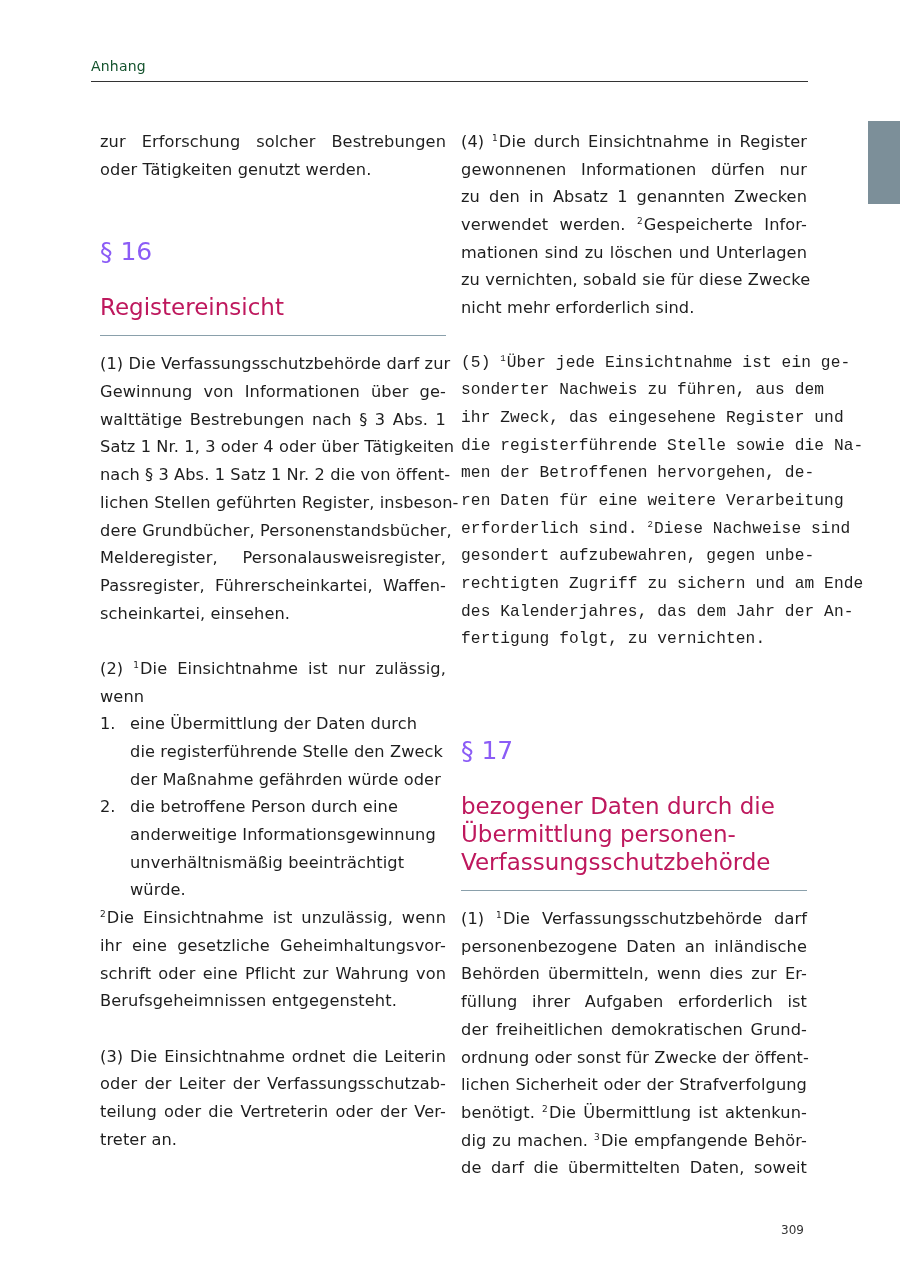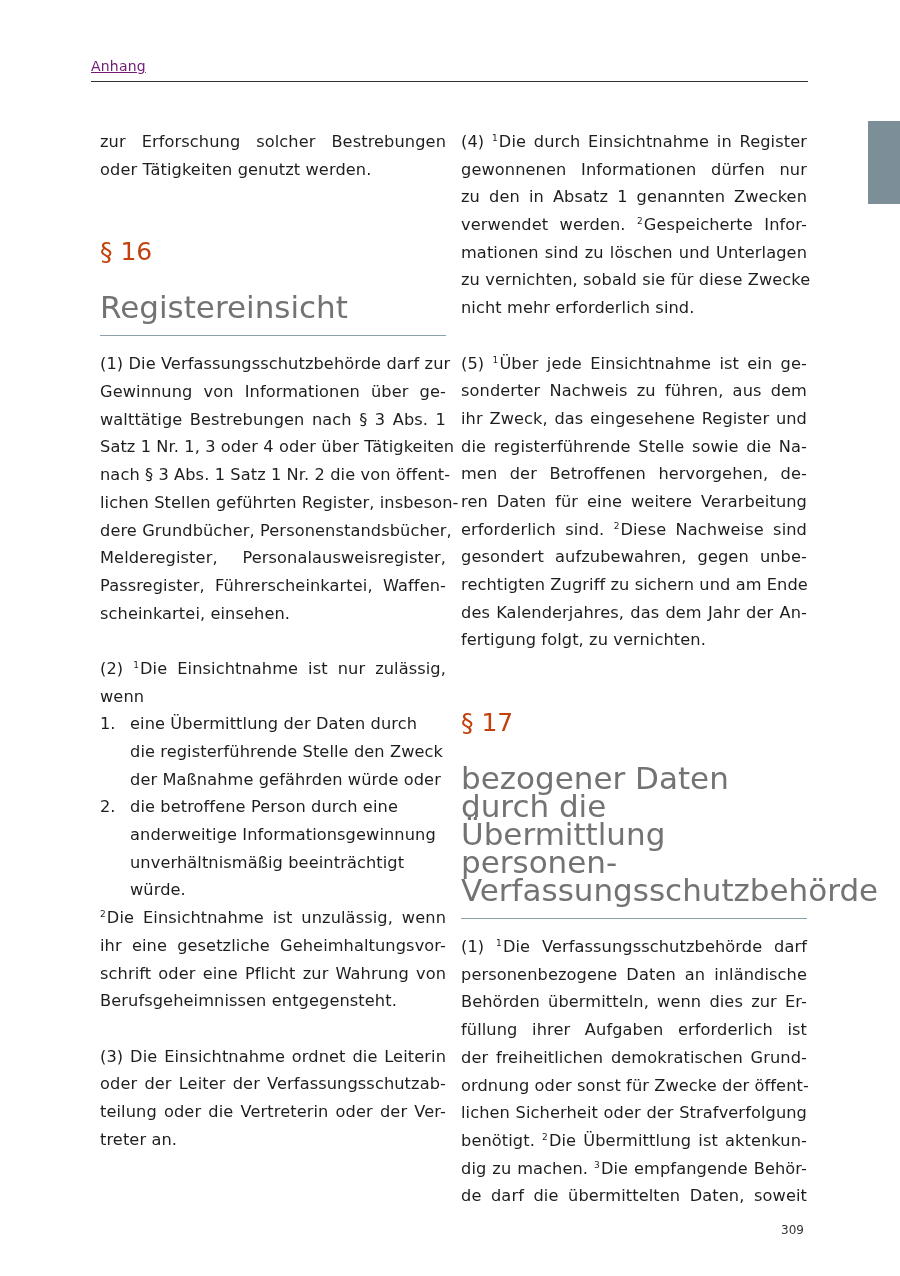--- a/index.html
+++ b/index.html
@@ -1,30 +1,30 @@
 <!DOCTYPE html>
 <html><head>
 <meta charset="utf-8">
 <style>
   html, body { margin: 0; padding: 0; background: #ffffff; }
   body { width: 900px; height: 1276px; position: relative; overflow: hidden;
          font-family: "DejaVu Sans", "Liberation Sans", sans-serif; color: #1e1e1e; }
-  .header-label { position: absolute; left: 91px; top: 58px; font-size: 14px; color: #701a75; letter-spacing: 0.2px; text-decoration: underline; }
+  .header-label { position: absolute; left: 91px; top: 58px; font-size: 14px; color: #14532d; letter-spacing: 0.2px; }
   .header-rule { position: absolute; left: 91px; top: 81px; width: 717px; height: 1px; background: #333; }
   .thumb-tab { position: absolute; left: 868px; top: 121px; width: 32px; height: 83px; background: #7c8f99; }
   .col { position: absolute; width: 346px; }
   .col-left { left: 100px; top: 128px; }
   .col-right { left: 461px; top: 128px; }
   .line { font-size: 16.2px; line-height: 27.7px; height: 27.7px; white-space: nowrap; text-align: justify; text-align-last: justify; letter-spacing: 0.1px; }
   .line.last { text-align-last: left; }
   .para { margin-bottom: 27.7px; }
   .para.noGap { margin-bottom: 0; }
   sup { font-size: 9px; vertical-align: 6px; line-height: 0; margin-right: 1px; }
-  .section-num { font-size: 25px; line-height: 30px; color: #c2410c; }
-  .section-title { font-size: 31px; line-height: 28px; color: #737373; }
+  .section-num { font-size: 25px; line-height: 30px; color: #8b5cf6; }
+  .section-title { font-size: 23px; line-height: 28px; color: #be185d; }
   .title-rule { height: 1px; background: #8aa0ab; }
   .list-item { display: flex; }
   .list-num { width: 30px; flex: none; font-size: 16.2px; line-height: 27.7px; }
   .list-body { flex: 1; }
   .list-body .line { text-align: left; text-align-last: left; }
   .page-number { position: absolute; left: 781px; top: 1223px; font-size: 12px; color: #333; }
 </style>
 </head>
 <body>
 
@@ -95,21 +95,21 @@
   <div class="para">
     <div class="line"><span>(4) </span><sup>1</sup><span>Die durch Einsichtnahme in Register</span></div>
     <div class="line">gewonnenen Informationen dürfen nur</div>
     <div class="line">zu den in Absatz 1 genannten Zwecken</div>
     <div class="line"><span>verwendet werden. </span><sup>2</sup><span>Gespeicherte Infor-</span></div>
     <div class="line">mationen sind zu löschen und Unterlagen</div>
     <div class="line">zu vernichten, sobald sie für diese Zwecke</div>
     <div class="line last">nicht mehr erforderlich sind.</div>
   </div>
 
-  <div class="para" style="margin-bottom:54px;">
+  <div class="para" style="margin-bottom:82px;font-family:Liberation Mono, monospace;">
     <div class="line"><span>(5) </span><sup>1</sup><span>Über jede Einsichtnahme ist ein ge-</span></div>
     <div class="line">sonderter Nachweis zu führen, aus dem</div>
     <div class="line">ihr Zweck, das eingesehene Register und</div>
     <div class="line">die registerführende Stelle sowie die Na-</div>
     <div class="line">men der Betroffenen hervorgehen, de-</div>
     <div class="line">ren Daten für eine weitere Verarbeitung</div>
     <div class="line"><span>erforderlich sind. </span><sup>2</sup><span>Diese Nachweise sind</span></div>
     <div class="line">gesondert aufzubewahren, gegen unbe-</div>
     <div class="line">rechtigten Zugriff zu sichern und am Ende</div>
     <div class="line">des Kalenderjahres, das dem Jahr der An-</div>

